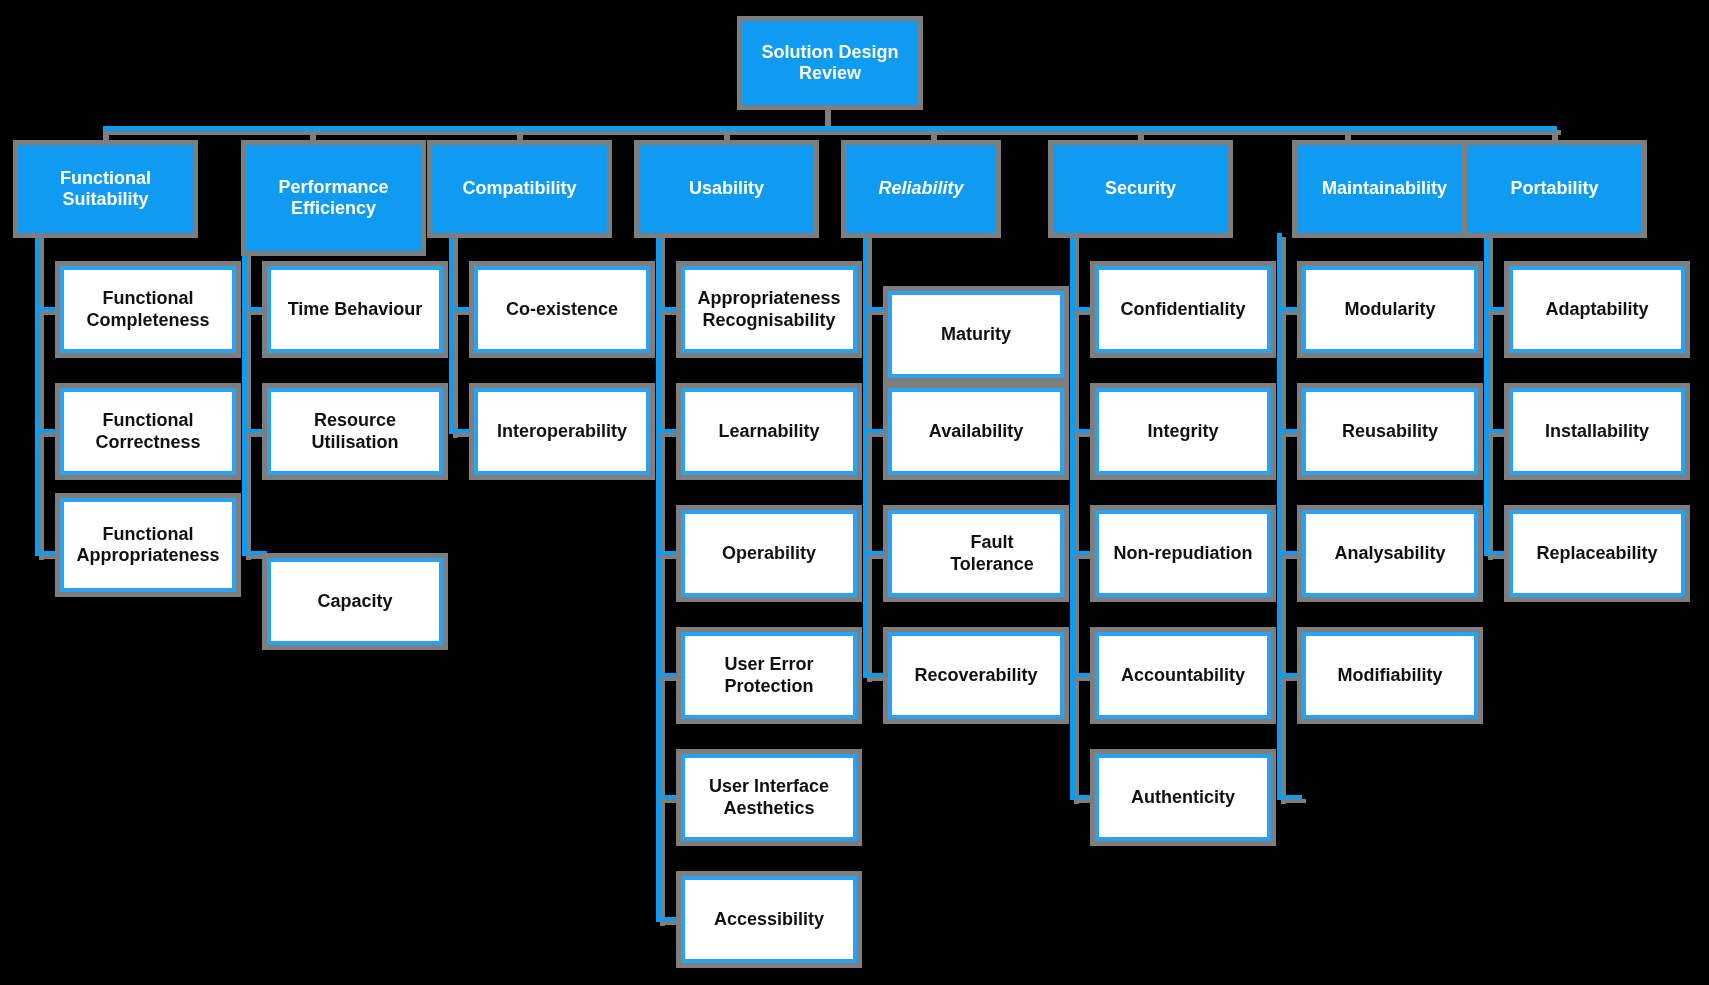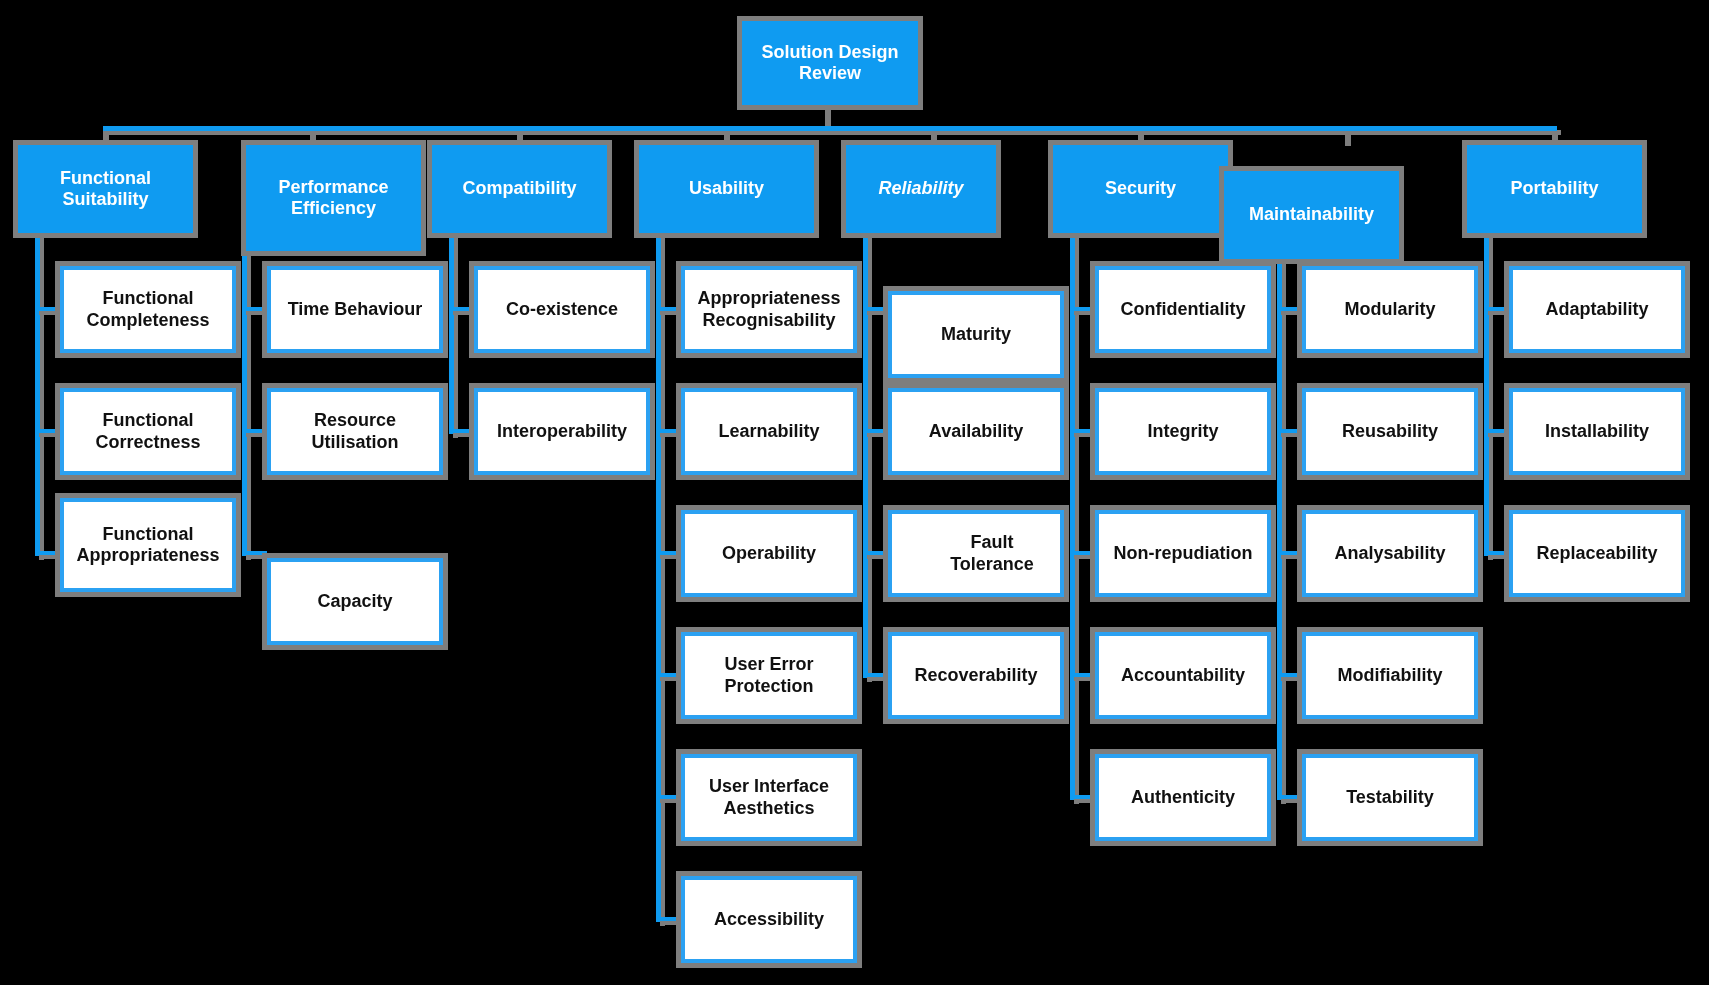--- a/index.html
+++ b/index.html
@@ -100,32 +100,31 @@
     <div class="box child" style="left: 1095px; top: 266px; width: 176px; height: 87px;">Confidentiality</div>
     <div class="conn conn-blue" style="left: 1070px; top: 429px; width: 25px; height: 4px;"></div>
     <div class="box child" style="left: 1095px; top: 388px; width: 176px; height: 87px;">Integrity</div>
     <div class="conn conn-blue" style="left: 1070px; top: 551px; width: 25px; height: 4px;"></div>
     <div class="box child" style="left: 1095px; top: 510px; width: 176px; height: 87px;">Non-repudiation</div>
     <div class="conn conn-blue" style="left: 1070px; top: 673px; width: 25px; height: 4px;"></div>
     <div class="box child" style="left: 1095px; top: 632px; width: 176px; height: 87px;">Accountability</div>
     <div class="conn conn-blue" style="left: 1070px; top: 795px; width: 25px; height: 4px;"></div>
     <div class="box child" style="left: 1095px; top: 754px; width: 176px; height: 87px;">Authenticity</div>
     <div class="conn conn-gray" style="left: 1344.5px; top: 131px; width: 6px; height: 15px;"></div>
-    <div class="box cat" style="left: 1224px; top: 145px; width: 175px; height: 88px; margin-top: 26px;">Maintainability</div>
+    <div class="box cat" style="left: 1297px; top: 145px; width: 175px; height: 88px;">Maintainability</div>
     <div class="conn conn-blue" style="left: 1277px; top: 233px; width: 5px; height: 567px;"></div>
     <div class="conn conn-blue" style="left: 1277px; top: 307px; width: 25px; height: 4px;"></div>
     <div class="box child" style="left: 1302px; top: 266px; width: 176px; height: 87px;">Modularity</div>
     <div class="conn conn-blue" style="left: 1277px; top: 429px; width: 25px; height: 4px;"></div>
     <div class="box child" style="left: 1302px; top: 388px; width: 176px; height: 87px;">Reusability</div>
     <div class="conn conn-blue" style="left: 1277px; top: 551px; width: 25px; height: 4px;"></div>
     <div class="box child" style="left: 1302px; top: 510px; width: 176px; height: 87px;">Analysability</div>
     <div class="conn conn-blue" style="left: 1277px; top: 673px; width: 25px; height: 4px;"></div>
     <div class="box child" style="left: 1302px; top: 632px; width: 176px; height: 87px;">Modifiability</div>
     <div class="conn conn-blue" style="left: 1277px; top: 795px; width: 25px; height: 4px;"></div>
-    <div class="box child" style="left: 1302px; top: 754px; width: 176px; height: 87px;">Testability</div>
     <div class="conn conn-gray" style="left: 1551.5px; top: 131px; width: 6px; height: 15px;"></div>
     <div class="box cat" style="left: 1467px; top: 145px; width: 175px; height: 88px;">Portability</div>
     <div class="conn conn-blue" style="left: 1484px; top: 233px; width: 5px; height: 323px;"></div>
     <div class="conn conn-blue" style="left: 1484px; top: 307px; width: 25px; height: 4px;"></div>
     <div class="box child" style="left: 1509px; top: 266px; width: 176px; height: 87px;">Adaptability</div>
     <div class="conn conn-blue" style="left: 1484px; top: 429px; width: 25px; height: 4px;"></div>
     <div class="box child" style="left: 1509px; top: 388px; width: 176px; height: 87px;">Installability</div>
     <div class="conn conn-blue" style="left: 1484px; top: 551px; width: 25px; height: 4px;"></div>
     <div class="box child" style="left: 1509px; top: 510px; width: 176px; height: 87px;">Replaceability</div>
   </div>

